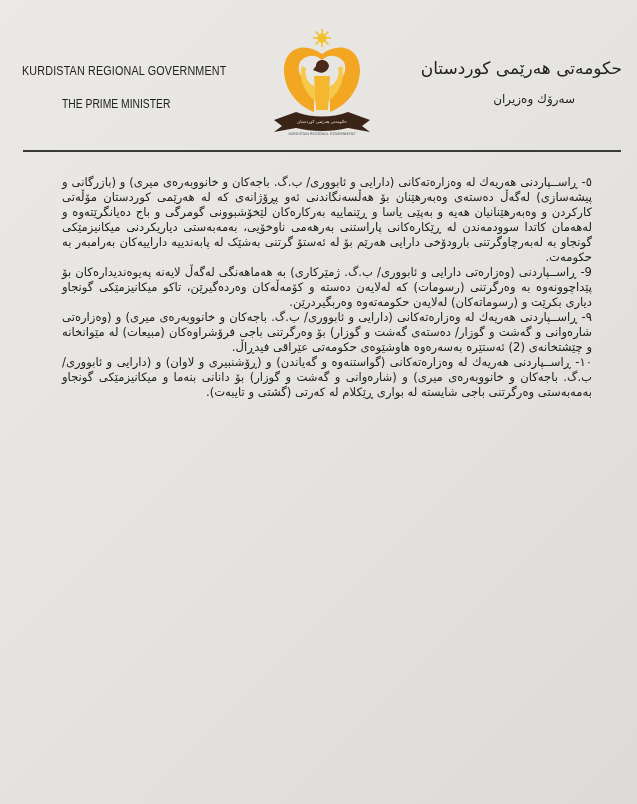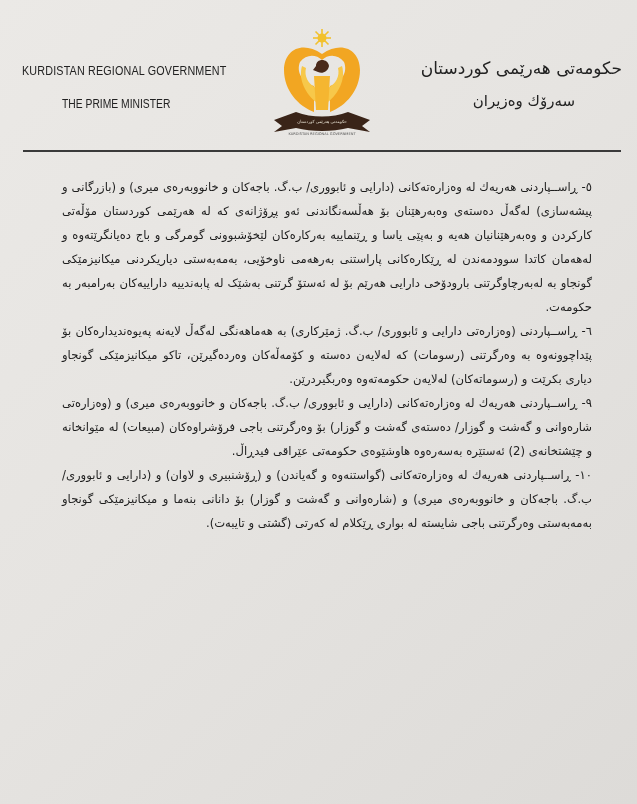--- a/index.html
+++ b/index.html
@@ -20,31 +20,31 @@
       position: absolute; left: 62px; top: 97px;
       font-family: "Liberation Sans", sans-serif; font-size: 12px;
       transform: scaleX(0.86); transform-origin: left center; white-space: nowrap; color: #222;
     }
     .ku-title {
       position: absolute; right: 15px; top: 58px; direction: rtl;
       font-family: "DejaVu Sans", sans-serif; font-size: 17px; color: #222; white-space: nowrap;
     }
     .ku-sub {
       position: absolute; right: 62px; top: 92px; direction: rtl;
-      font-family: "DejaVu Sans", sans-serif; font-size: 15px; color: #222; white-space: nowrap;
+      font-family: "DejaVu Sans", sans-serif; font-size: 12px; color: #222; white-space: nowrap;
     }
     .emblem { position: absolute; left: 262px; top: 26px; width: 120px; height: 110px; }
     .rule {
       position: absolute; left: 23px; top: 150px; width: 598px; height: 2px;
       background: #3a3a3a;
     }
     .body-text {
       position: absolute; left: 62px; top: 175px; width: 530px;
       direction: rtl; text-align: justify; text-align-last: right;
-      font-family: "DejaVu Sans", sans-serif; font-size: 11.6px; line-height: 24px; color: #1e1e1e;
+      font-family: "DejaVu Sans", sans-serif; font-size: 11.6px; line-height: 15px; color: #1e1e1e;
     }
     .para { margin: 0; }
   </style>
 </head>
 <body>
 
 <div class="header">
   <div class="en-title">KURDISTAN REGIONAL GOVERNMENT</div>
   <div class="en-sub">THE PRIME MINISTER</div>
 
@@ -76,16 +76,16 @@
     </svg>
   </div>
 
   <div class="ku-title">حکومەتی هەرێمی کوردستان</div>
   <div class="ku-sub">سەرۆك وەزیران</div>
   <div class="rule"></div>
 </div>
 
 <div class="body-text">
   <p class="para">٥- ڕاســپاردنی هەریەك لە وەزارەتەکانی (دارایی و ئابووری/ ب.گ. باجەکان و خانووبەرەی میری) و (بازرگانی و پیشەسازی) لەگەڵ دەستەی وەبەرهێنان بۆ هەڵسەنگاندنی ئەو پڕۆژانەی کە لە هەرێمی کوردستان مۆڵەتی کارکردن و وەبەرهێنانیان هەیە و بەپێی یاسا و ڕێنماییە بەرکارەکان لێخۆشبوونی گومرگی و باج دەیانگرێتەوە و لەهەمان کاتدا سوودمەندن لە ڕێکارەکانی پاراستنی بەرهەمی ناوخۆیی، بەمەبەستی دیاریکردنی میکانیزمێکی گونجاو بە لەبەرچاوگرتنی بارودۆخی دارایی هەرێم بۆ لە ئەستۆ گرتنی بەشێک لە پابەندییە داراییەکان بەرامبەر بە حکومەت.</p>
-  <p class="para">٦- ڕاســپاردنی (وەزارەتی دارایی و ئابووری/ ب.گ. ژمێرکاری) بە هەماهەنگی لەگەڵ لایەنە پەیوەندیدارەکان بۆ پێداچوونەوە بە وەرگرتنی (رسومات) کە لەلایەن دەستە و کۆمەڵەکان وەردەگیرێن، تاکو میکانیزمێکی گونجاو دیاری بکرێت و (رسوماتەکان) لەلایەن حکومەتەوە وەربگیردرێن.</p>
+  <p class="para">9- ڕاســپاردنی (وەزارەتی دارایی و ئابووری/ ب.گ. ژمێرکاری) بە هەماهەنگی لەگەڵ لایەنە پەیوەندیدارەکان بۆ پێداچوونەوە بە وەرگرتنی (رسومات) کە لەلایەن دەستە و کۆمەڵەکان وەردەگیرێن، تاکو میکانیزمێکی گونجاو دیاری بکرێت و (رسوماتەکان) لەلایەن حکومەتەوە وەربگیردرێن.</p>
   <p class="para">٩- ڕاســپاردنی هەریەك لە وەزارەتەکانی (دارایی و ئابووری/ ب.گ. باجەکان و خانووبەرەی میری) و (وەزارەتی شارەوانی و گەشت و گوزار/ دەستەی گەشت و گوزار) بۆ وەرگرتنی باجی فرۆشراوەکان (مبیعات) لە مێوانخانە و چێشتخانەی (2) ئەستێرە بەسەرەوە هاوشێوەی حکومەتی عێراقی فیدڕاڵ.</p>
   <p class="para">١٠- ڕاســپاردنی هەریەك لە وەزارەتەکانی (گواستنەوە و گەیاندن) و (ڕۆشنبیری و لاوان) و (دارایی و ئابووری/ ب.گ. باجەکان و خانووبەرەی میری) و (شارەوانی و گەشت و گوزار) بۆ دانانی بنەما و میکانیزمێکی گونجاو بەمەبەستی وەرگرتنی باجی شایستە لە بواری ڕێکلام لە کەرتی (گشتی و تایبەت).</p>
 </div>
 
 </body></html>

